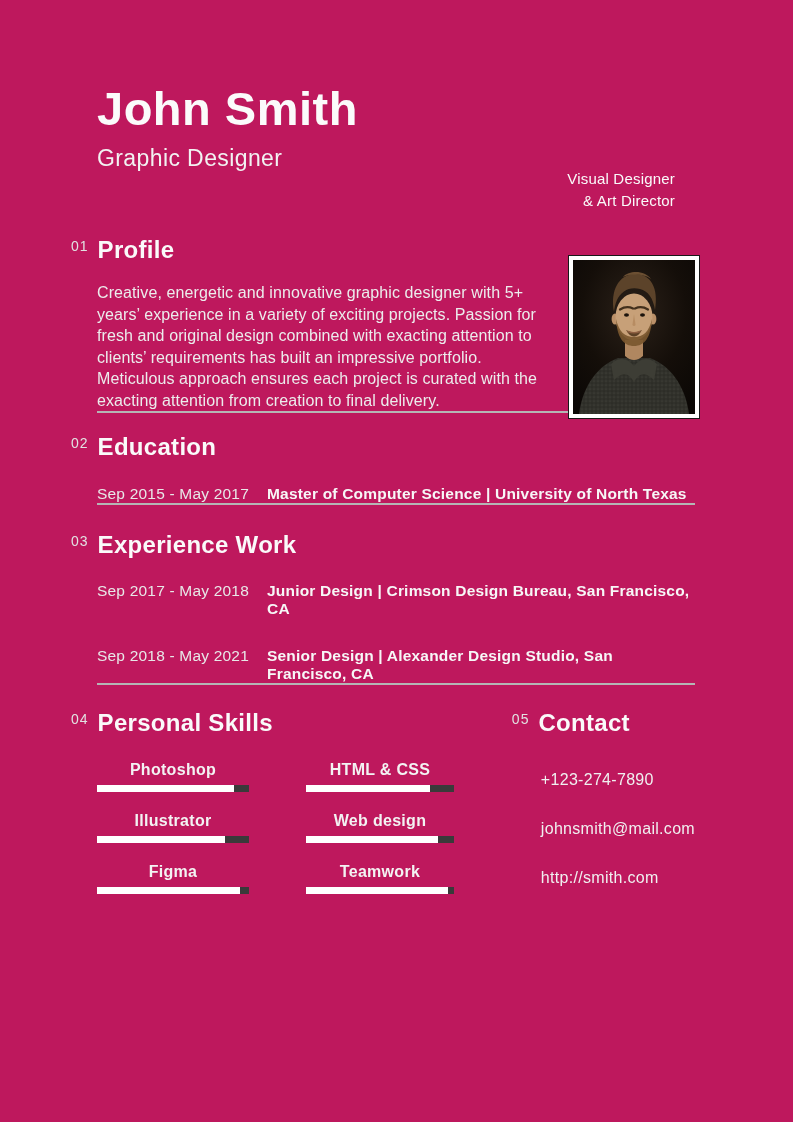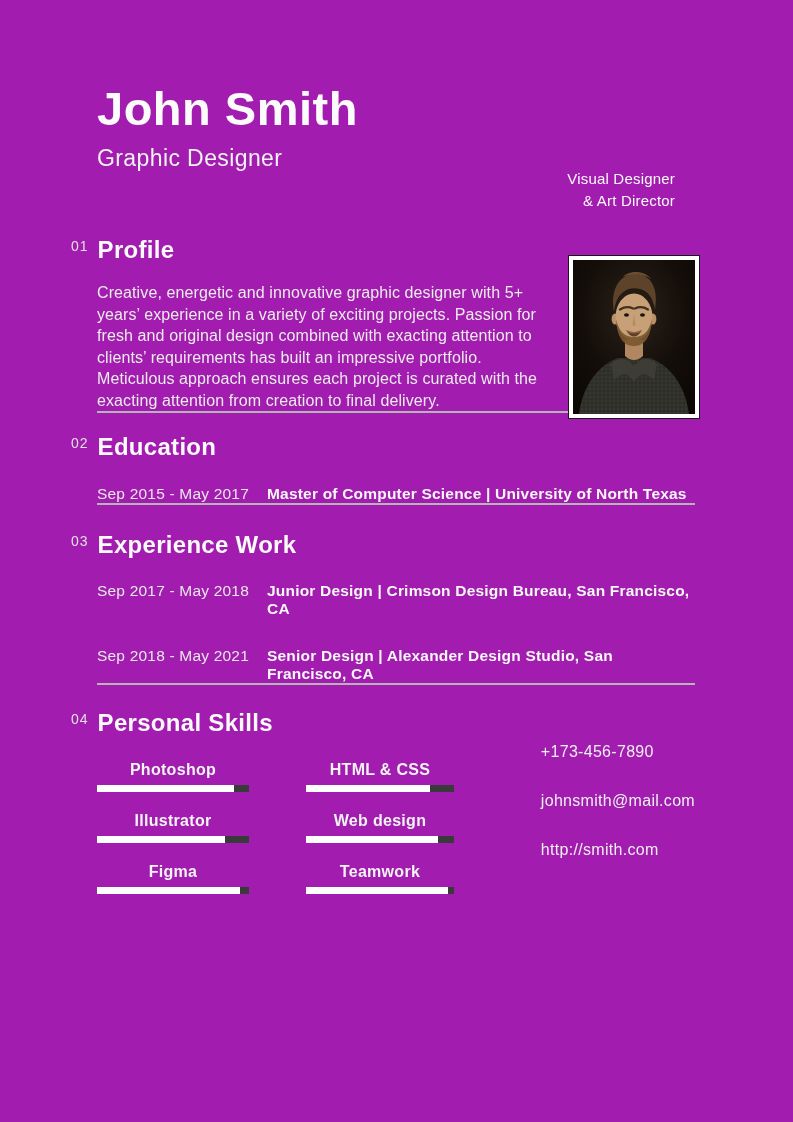--- a/index.html
+++ b/index.html
@@ -6,21 +6,21 @@
   html,body { background:#212121; }
   body {
     width:793px; height:1122px;
     font-family:"Liberation Sans", sans-serif;
     color:#f5f5f5;
     -webkit-font-smoothing:antialiased;
   }
   .page {
     position:relative;
     width:793px; height:1122px;
-    background:#a21caf;
+    background:#be185d;
     overflow:hidden;
     padding:83px 98px 0 97px;
   }
 
   
   .name {
     font-size:47px; font-weight:700; letter-spacing:0.5px;
     line-height:1.1; color:#fbfbfb;
   }
   .role {
@@ -223,21 +223,25 @@
         <div class="skill">
           <div class="skill-label">Teamwork</div>
           <div class="bar-track">
             <div class="bar-fill" style="width: 96%;"></div>
           </div>
         </div>
       </div>
     </section>
 
     <section class="contact-block">
+      <div class="sec-head no-outdent">
+        <span class="sec-num">05</span>
+        <h2 class="sec-title">Contact</h2>
+      </div>
       <div class="contact-list">
-        <div class="contact-item">+173-456-7890</div>
+        <div class="contact-item">+123-274-7890</div>
         <div class="contact-item">johnsmith@mail.com</div>
         <div class="contact-item">http://smith.com</div>
       </div>
     </section>
 
   </div>
 </div>
 
 </body></html>

